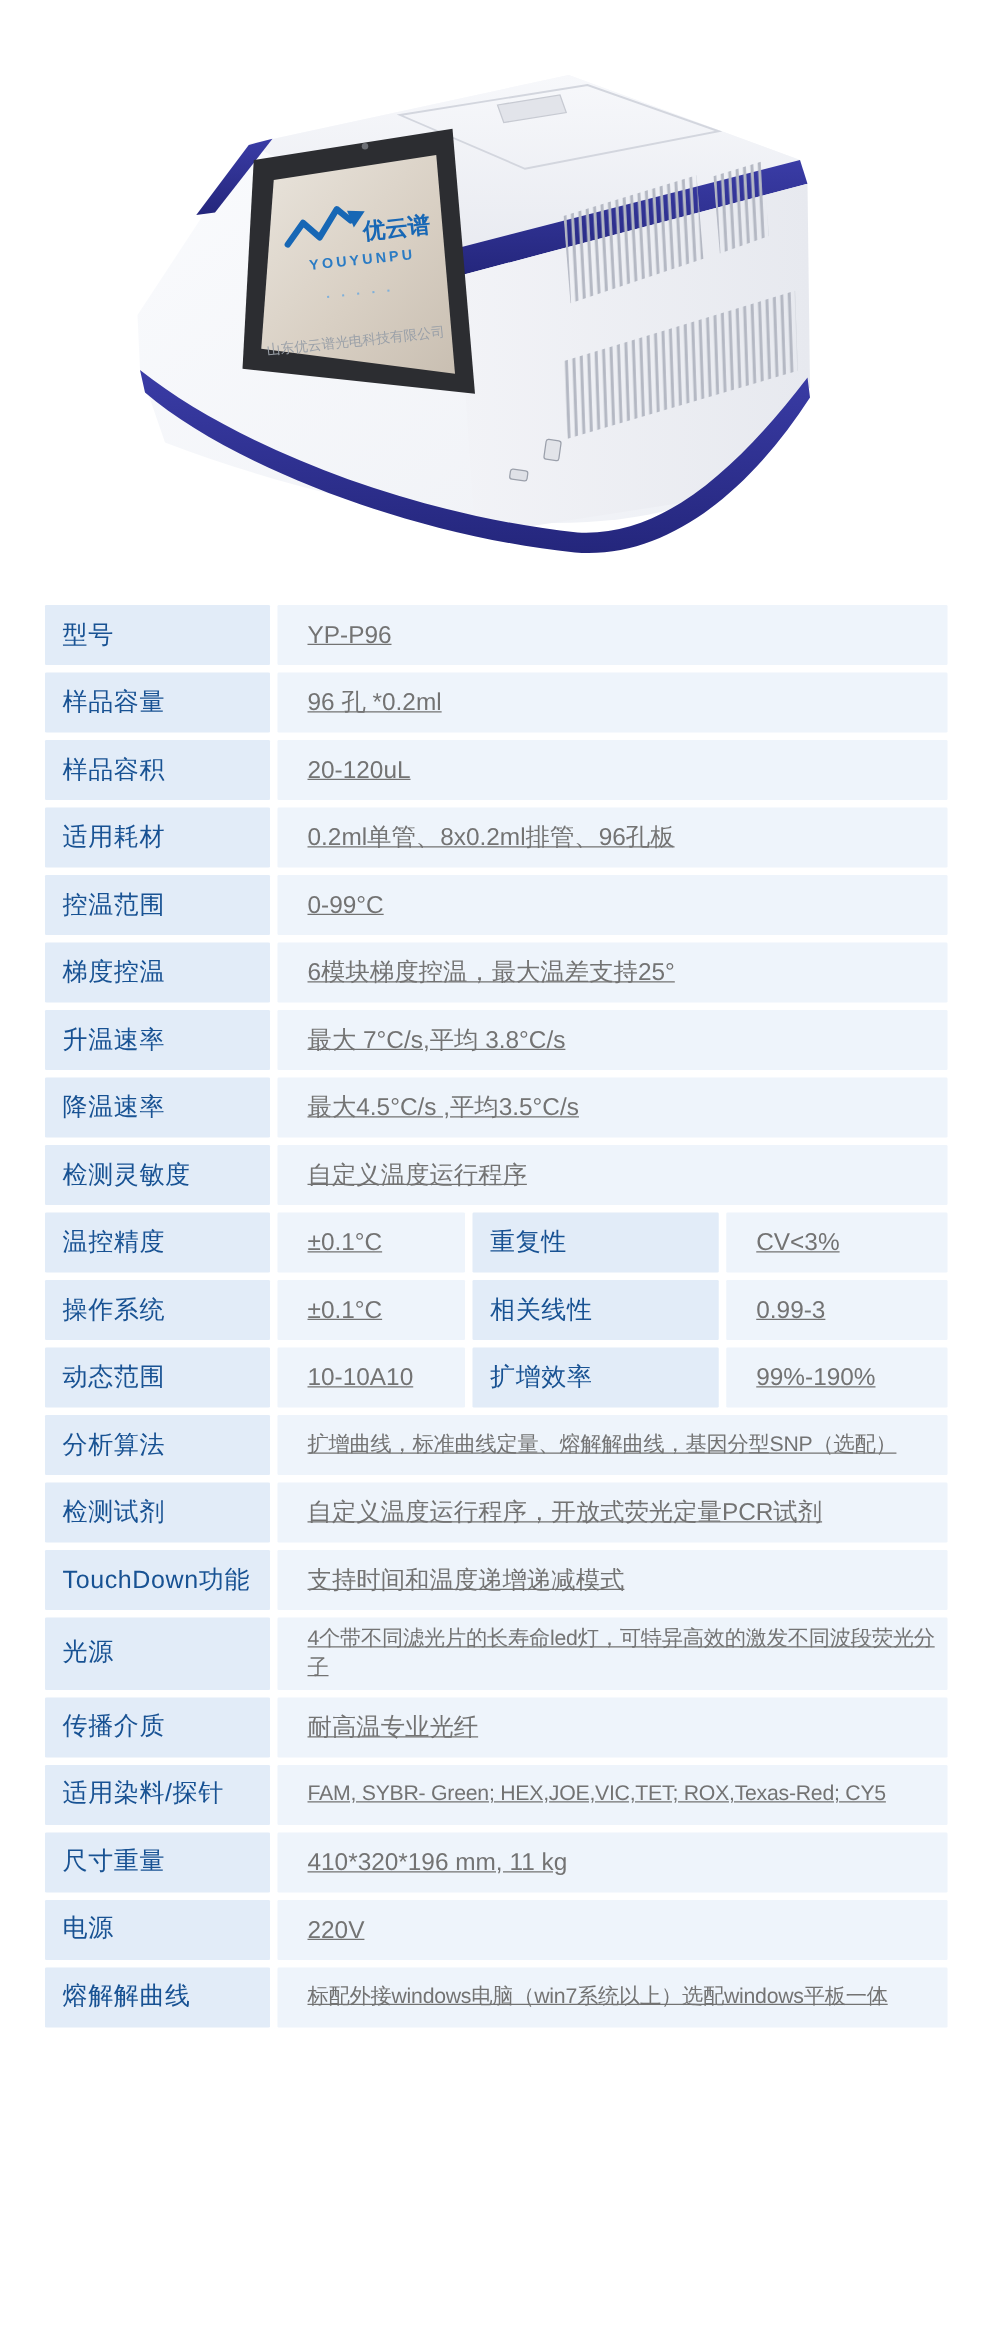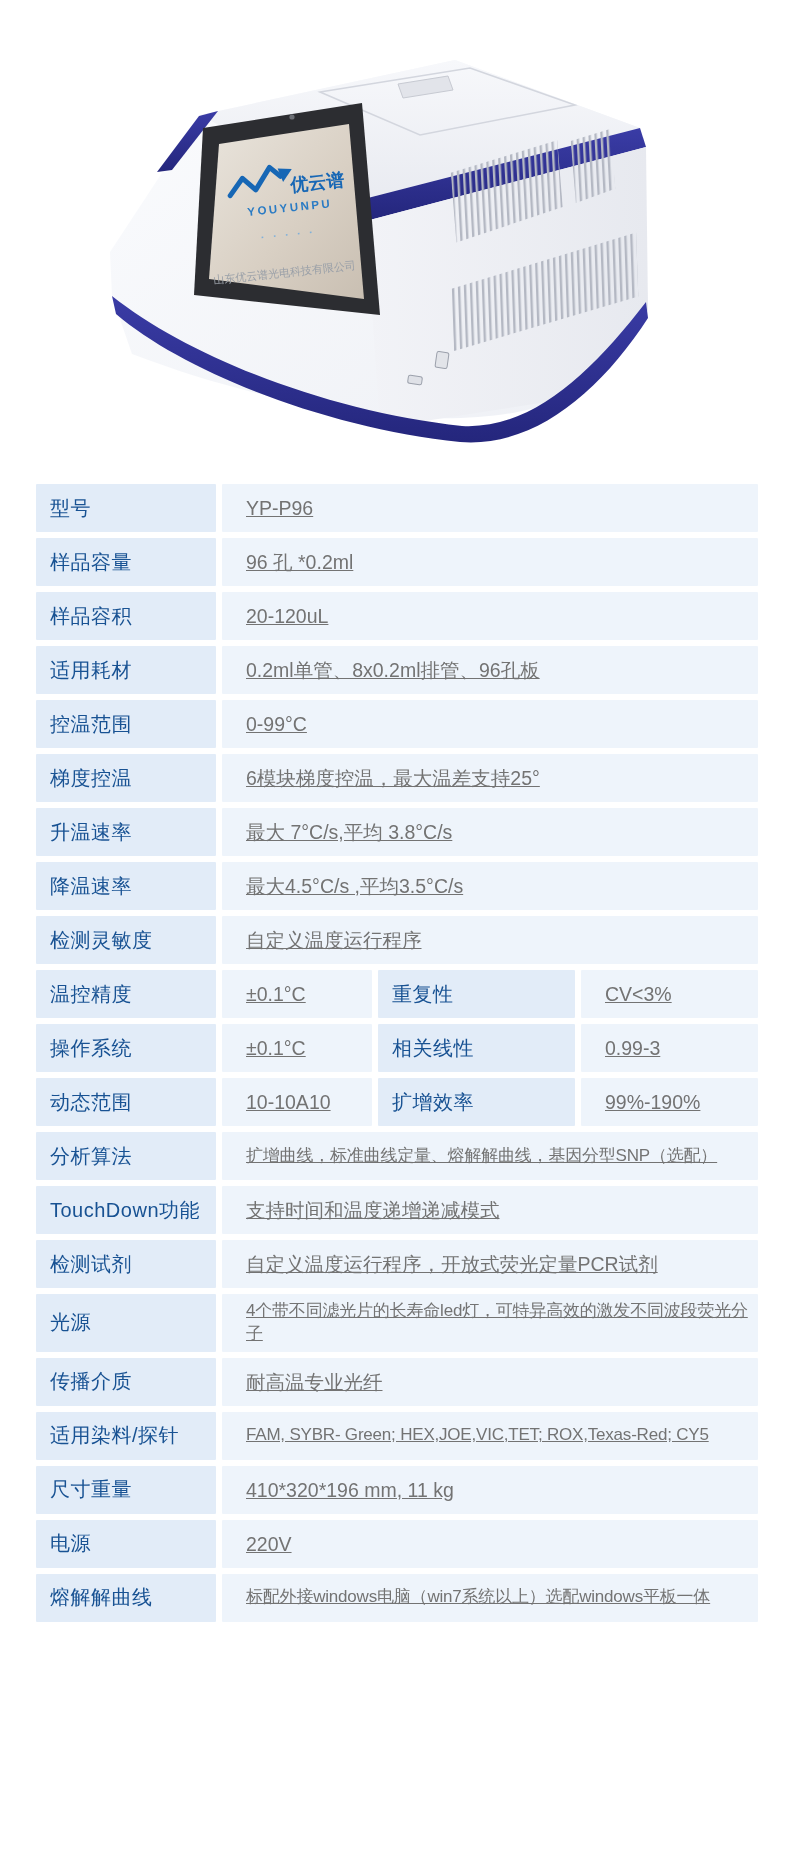--- a/index.html
+++ b/index.html
@@ -184,27 +184,27 @@
           <td class="label">动态范围</td>
           <td class="value">10-10A10</td>
           <td class="label">扩增效率</td>
           <td class="value">99%-190%</td>
         </tr>
         <tr class="small">
           <td class="label">分析算法</td>
           <td class="value" colspan="3">扩增曲线，标准曲线定量、熔解解曲线，基因分型SNP（选配）</td>
         </tr>
         <tr>
+          <td class="label">检测试剂</td>
+          <td class="value" colspan="3">自定义温度运行程序，开放式荧光定量PCR试剂</td>
+        </tr>
+        <tr>
           <td class="label">TouchDown功能</td>
           <td class="value" colspan="3">支持时间和温度递增递减模式</td>
         </tr>
-        <tr>
-          <td class="label">检测试剂</td>
-          <td class="value" colspan="3">自定义温度运行程序，开放式荧光定量PCR试剂</td>
-        </tr>
         <tr class="small">
           <td class="label">光源</td>
           <td class="value" colspan="3">4个带不同滤光片的长寿命led灯，可特异高效的激发不同波段荧光分子</td>
         </tr>
         <tr>
           <td class="label">传播介质</td>
           <td class="value" colspan="3">耐高温专业光纤</td>
         </tr>
         <tr class="small">
           <td class="label">适用染料/探针</td>

